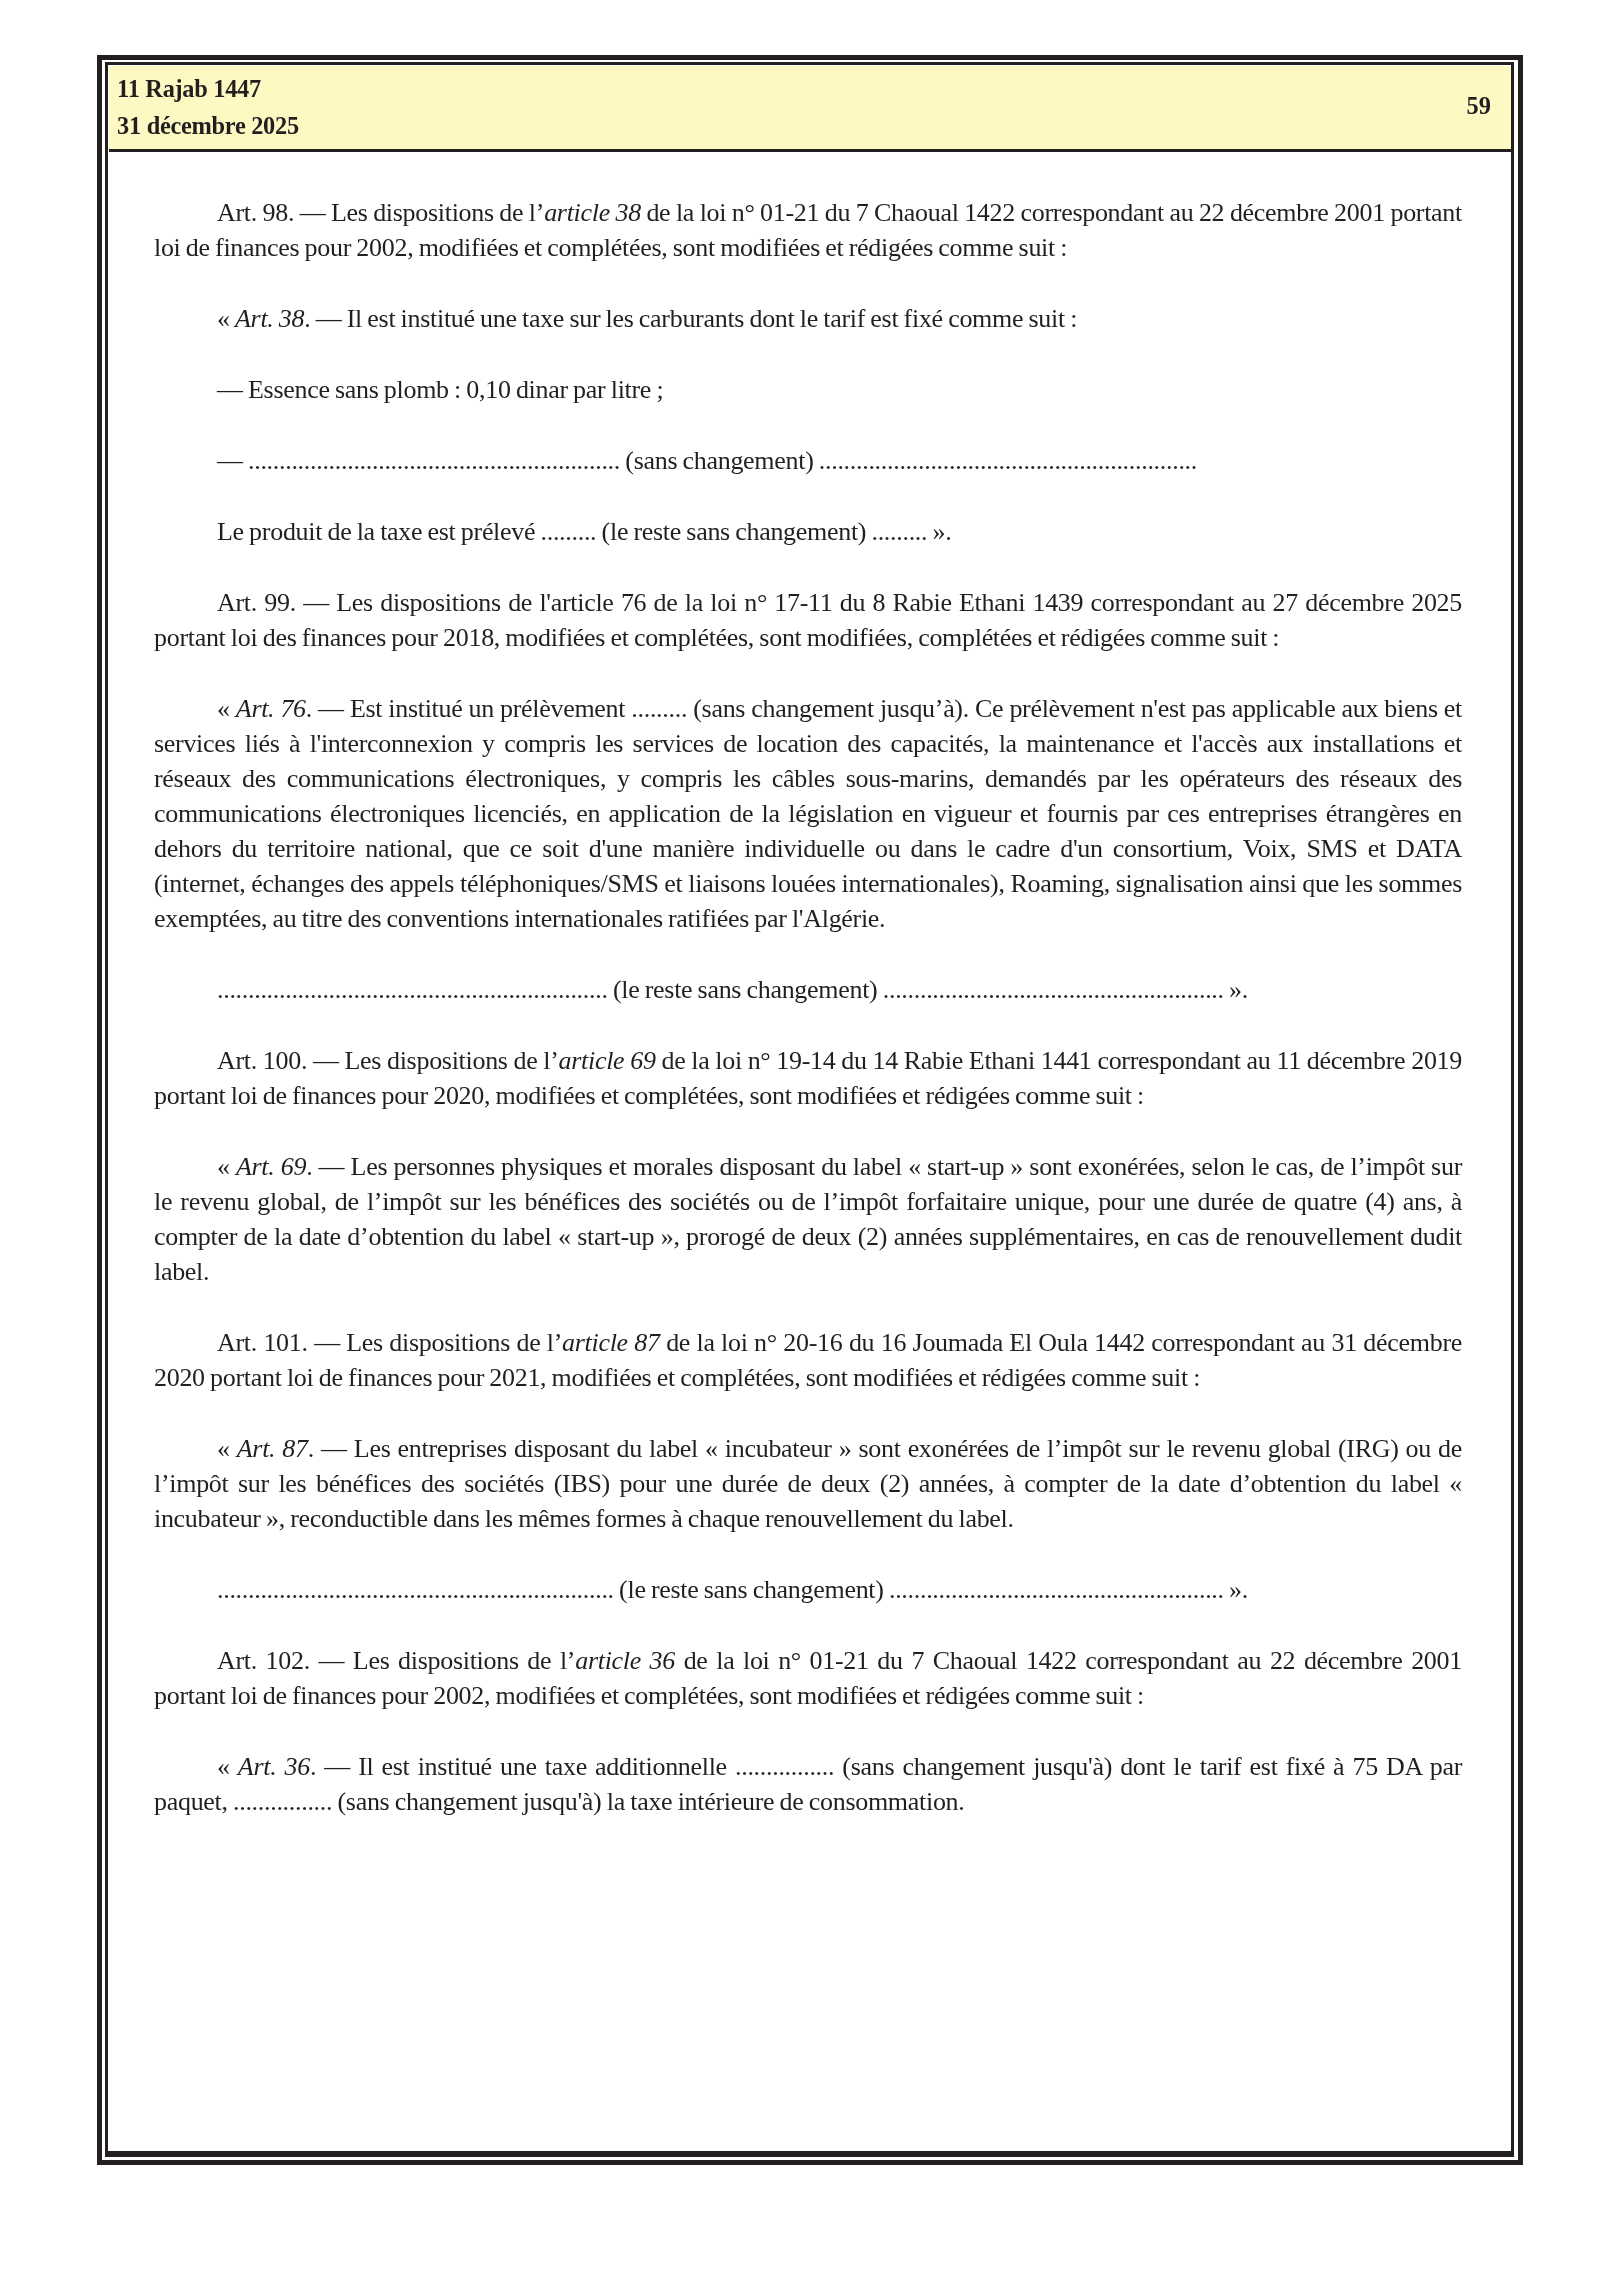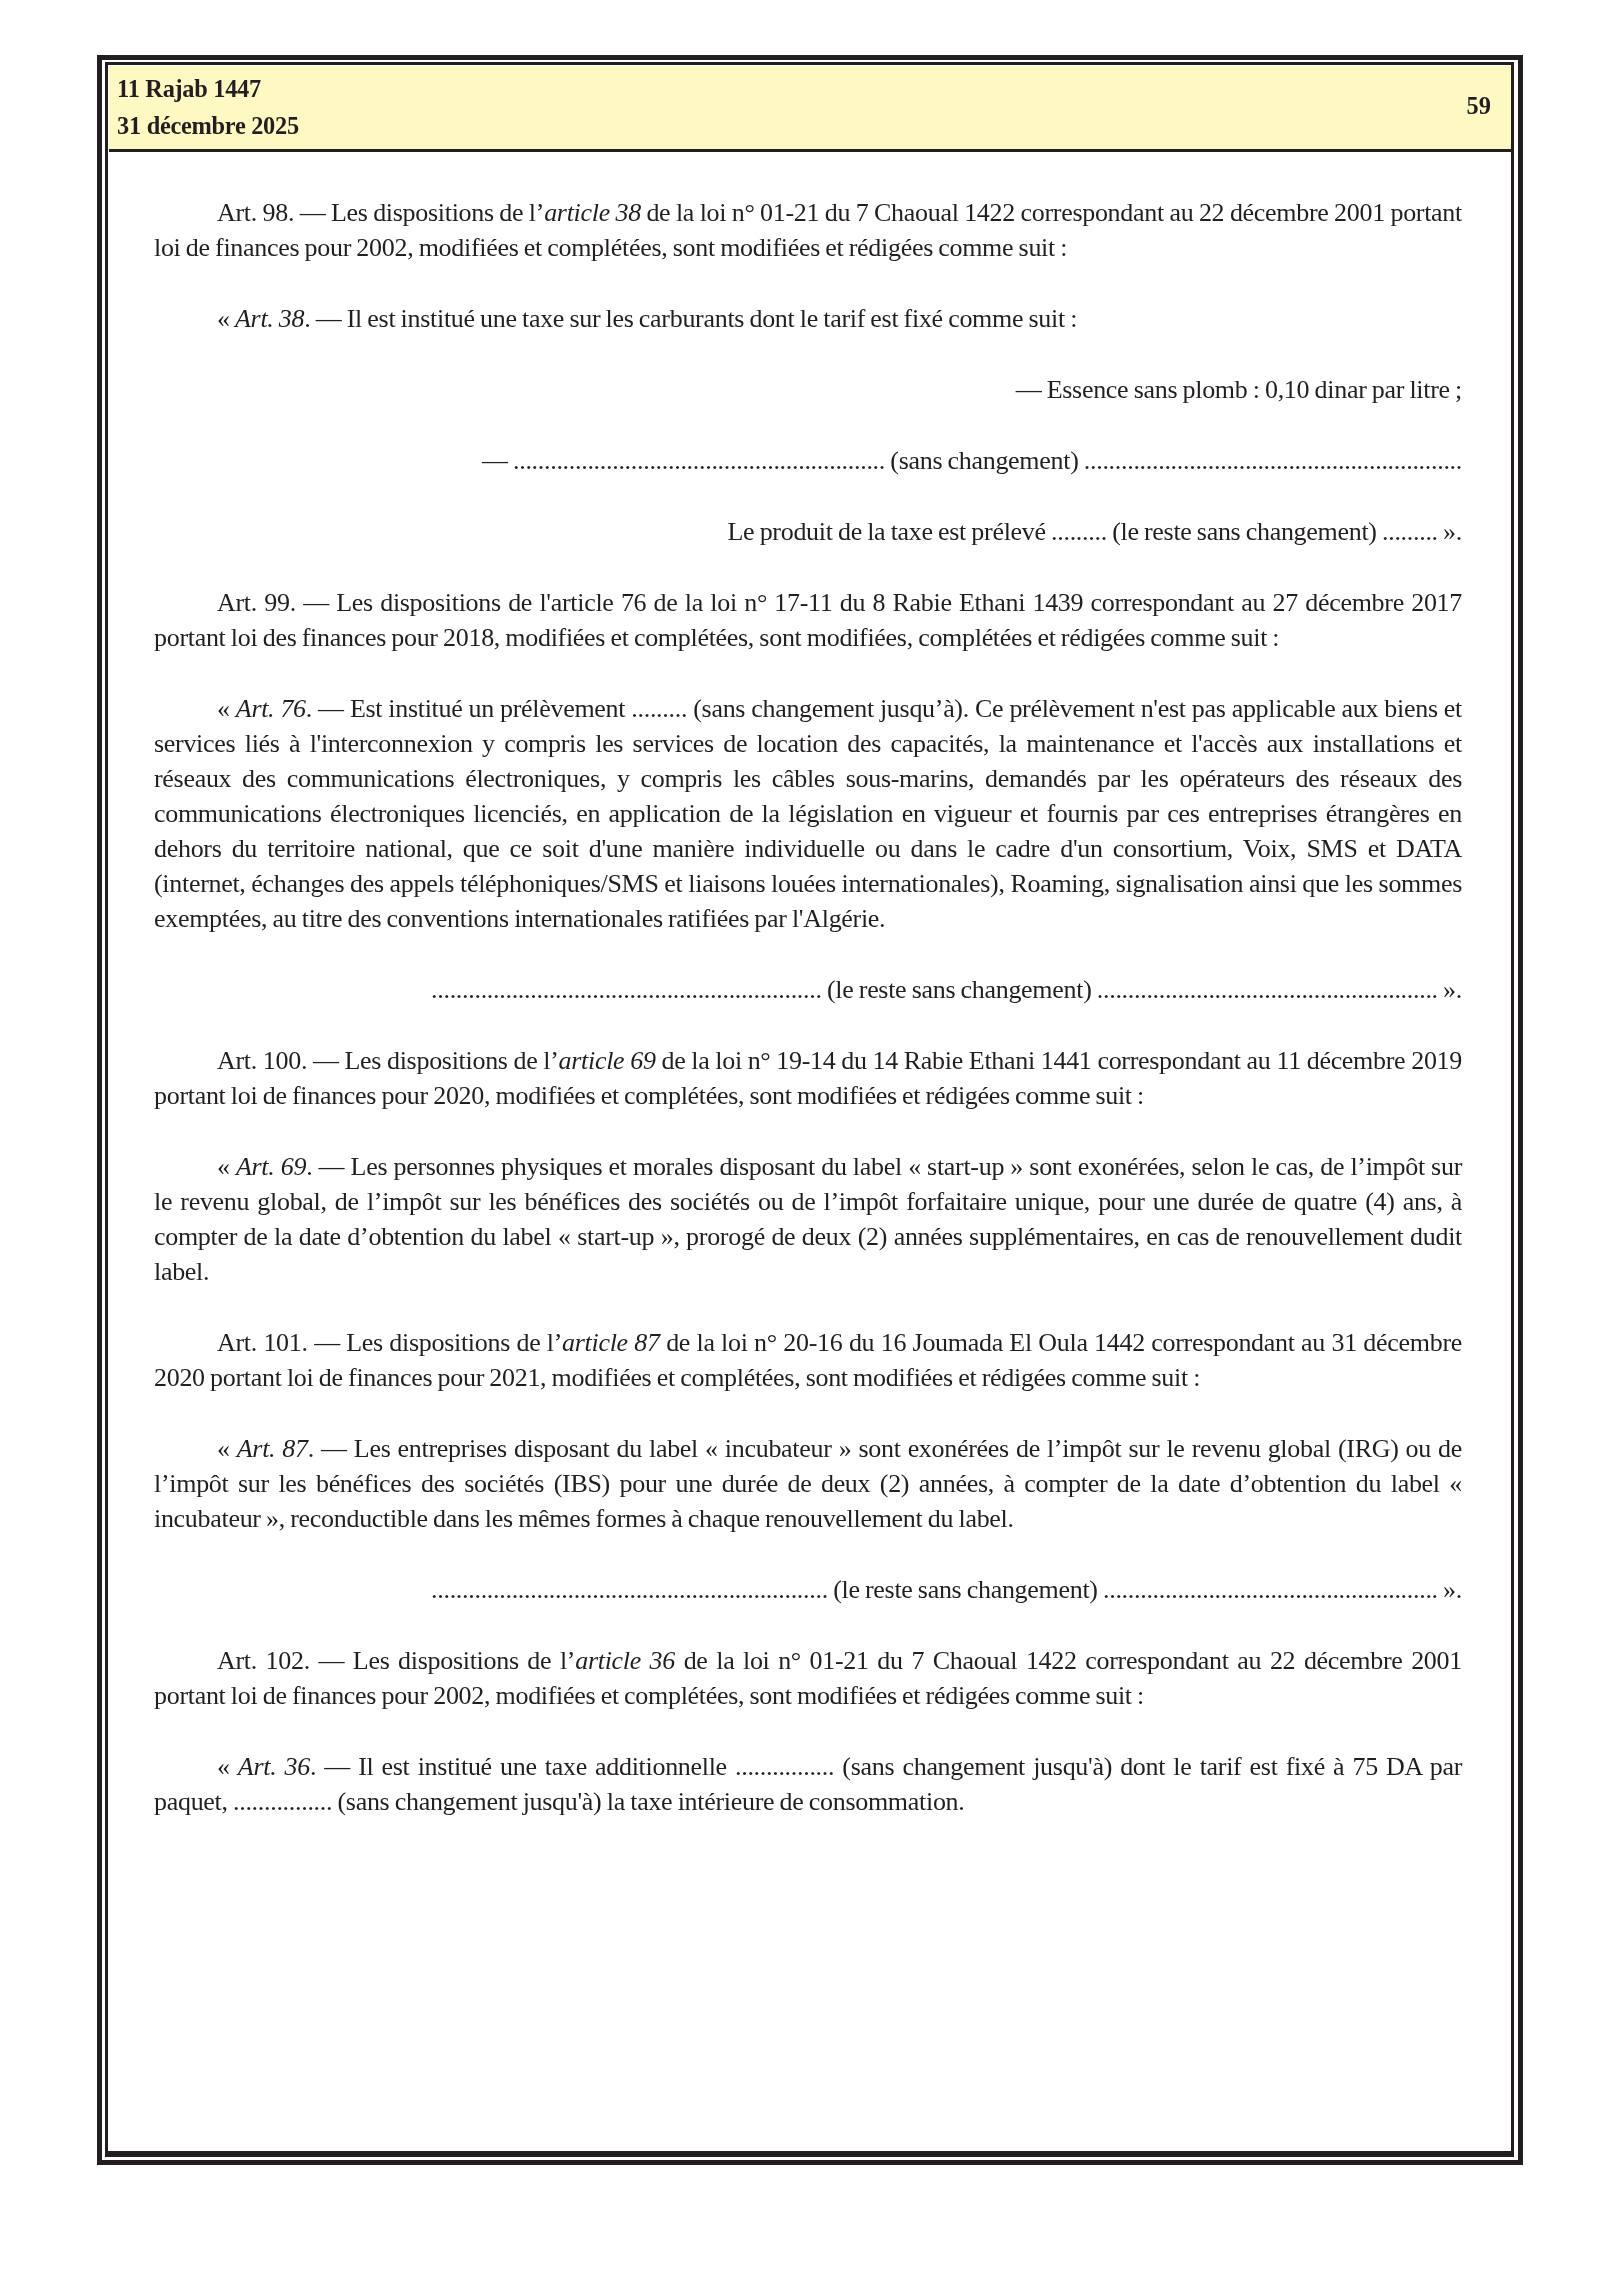--- a/index.html
+++ b/index.html
@@ -16,21 +16,21 @@
   .hdr-date { position: absolute; left: 8.1px; top: 3.6px; font-weight: bold; font-size: 24.4px; line-height: 37px;
               letter-spacing: -0.3px; }
   .hdr-date span { display: block; }
   .hdr-title { position: absolute; left: 384px; top: 22px; font-weight: bold; font-size: 24.4px; line-height: 36px;
                letter-spacing: 0.1px; white-space: nowrap; }
   .hdr-page { position: absolute; right: 20px; top: 22px; font-weight: bold; font-size: 24.4px; line-height: 36px; margin-left: 13px; }
 
   .content { position: absolute; left: 154px; top: 195px; width: 1308px; font-size: 26px; line-height: 35px; }
   .para { margin: 0 0 36px 0; text-align: justify; text-indent: 63px; letter-spacing: -0.3px; word-spacing: -0.9px; }
   .para .it { font-style: italic; }
-  .para.no-justify { text-align: right; }
+  .para.no-justify { text-align: left; }
 </style>
 </head>
 <body>
 
 <div class="frame-outer"></div>
 <div class="frame-inner"></div>
 
 <div class="header">
   <div class="hdr-date">
     <span>11 Rajab 1447</span>
@@ -40,21 +40,21 @@
 </div>
 
 <div class="content">
 
   <p class="para"><span>Art. 98. — Les dispositions de l’</span><span class="it">article 38</span><span> de la loi n° 01-21 du 7 Chaoual 1422 correspondant au 22 décembre 2001 portant loi de finances pour 2002, modifiées et complétées, sont modifiées et rédigées comme suit :</span></p>
   <p class="para"><span>« </span><span class="it">Art. 38</span><span>. — Il est institué une taxe sur les carburants dont le tarif est fixé comme suit :</span></p>
   <p class="para no-justify">— Essence sans plomb : 0,10 dinar par litre ;</p>
   <p class="para no-justify">— ............................................................ (sans changement) .............................................................</p>
   <p class="para no-justify">Le produit de la taxe est prélevé ......... (le reste sans changement) ......... ».</p>
 
-  <p class="para">Art. 99. — Les dispositions de l'article 76 de la loi n° 17-11 du 8 Rabie Ethani 1439 correspondant au 27 décembre 2017 portant loi des finances pour 2018, modifiées et complétées, sont modifiées, complétées et rédigées comme suit :</p>
+  <p class="para">Art. 99. — Les dispositions de l'article 76 de la loi n° 17-11 du 8 Rabie Ethani 1439 correspondant au 27 décembre 2025 portant loi des finances pour 2018, modifiées et complétées, sont modifiées, complétées et rédigées comme suit :</p>
   <p class="para"><span>« </span><span class="it">Art. 76</span><span>. — Est institué un prélèvement ......... (sans changement jusqu’à). Ce prélèvement n'est pas applicable aux biens et services liés à l'interconnexion y compris les services de location des capacités, la maintenance et l'accès aux installations et réseaux des communications électroniques, y compris les câbles sous-marins, demandés par les opérateurs des réseaux des communications électroniques licenciés, en application de la législation en vigueur et fournis par ces entreprises étrangères en dehors du territoire national, que ce soit d'une manière individuelle ou dans le cadre d'un consortium, Voix, SMS et DATA (internet, échanges des appels téléphoniques/SMS et liaisons louées internationales), Roaming, signalisation ainsi que les sommes exemptées, au titre des conventions internationales ratifiées par l'Algérie.</span></p>
   <p class="para no-justify">............................................................... (le reste sans changement) ....................................................... ».</p>
 
   <p class="para"><span>Art. 100. — Les dispositions de l’</span><span class="it">article 69</span><span> de la loi n° 19-14 du 14 Rabie Ethani 1441 correspondant au 11 décembre 2019 portant loi de finances pour 2020, modifiées et complétées, sont modifiées et rédigées comme suit :</span></p>
   <p class="para"><span>« </span><span class="it">Art. 69</span><span>. — Les personnes physiques et morales disposant du label « start-up » sont exonérées, selon le cas, de l’impôt sur le revenu global, de l’impôt sur les bénéfices des sociétés ou de l’impôt forfaitaire unique, pour une durée de quatre (4) ans, à compter de la date d’obtention du label « start-up », prorogé de deux (2) années supplémentaires, en cas de renouvellement dudit label.</span></p>
 
   <p class="para"><span>Art. 101. — Les dispositions de l’</span><span class="it">article 87</span><span> de la loi n° 20-16 du 16 Joumada El Oula 1442 correspondant au 31 décembre 2020 portant loi de finances pour 2021, modifiées et complétées, sont modifiées et rédigées comme suit :</span></p>
   <p class="para"><span>« </span><span class="it">Art. 87</span><span>. — Les entreprises disposant du label « incubateur » sont exonérées de l’impôt sur le revenu global (IRG) ou de l’impôt sur les bénéfices des sociétés (IBS) pour une durée de deux (2) années, à compter de la date d’obtention du label « incubateur », reconductible dans les mêmes formes à chaque renouvellement du label.</span></p>
   <p class="para no-justify">................................................................ (le reste sans changement) ...................................................... ».</p>
 

